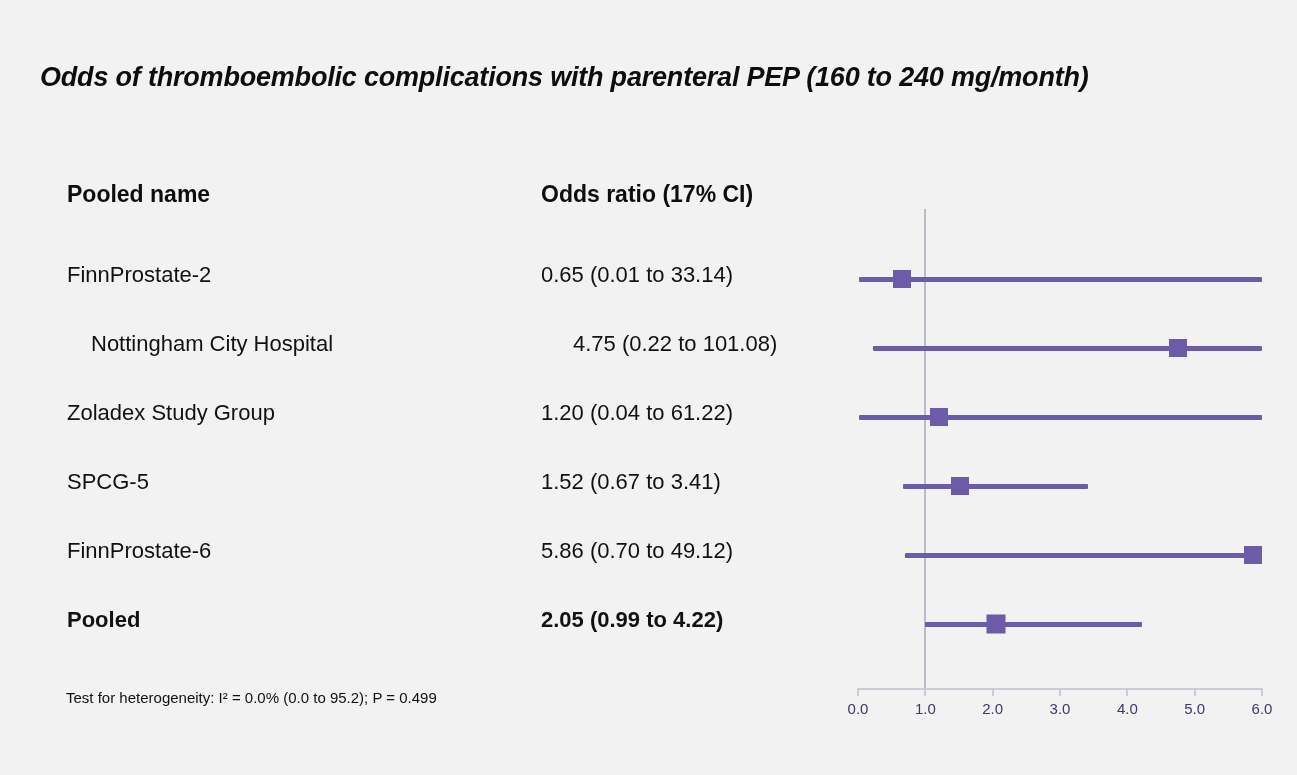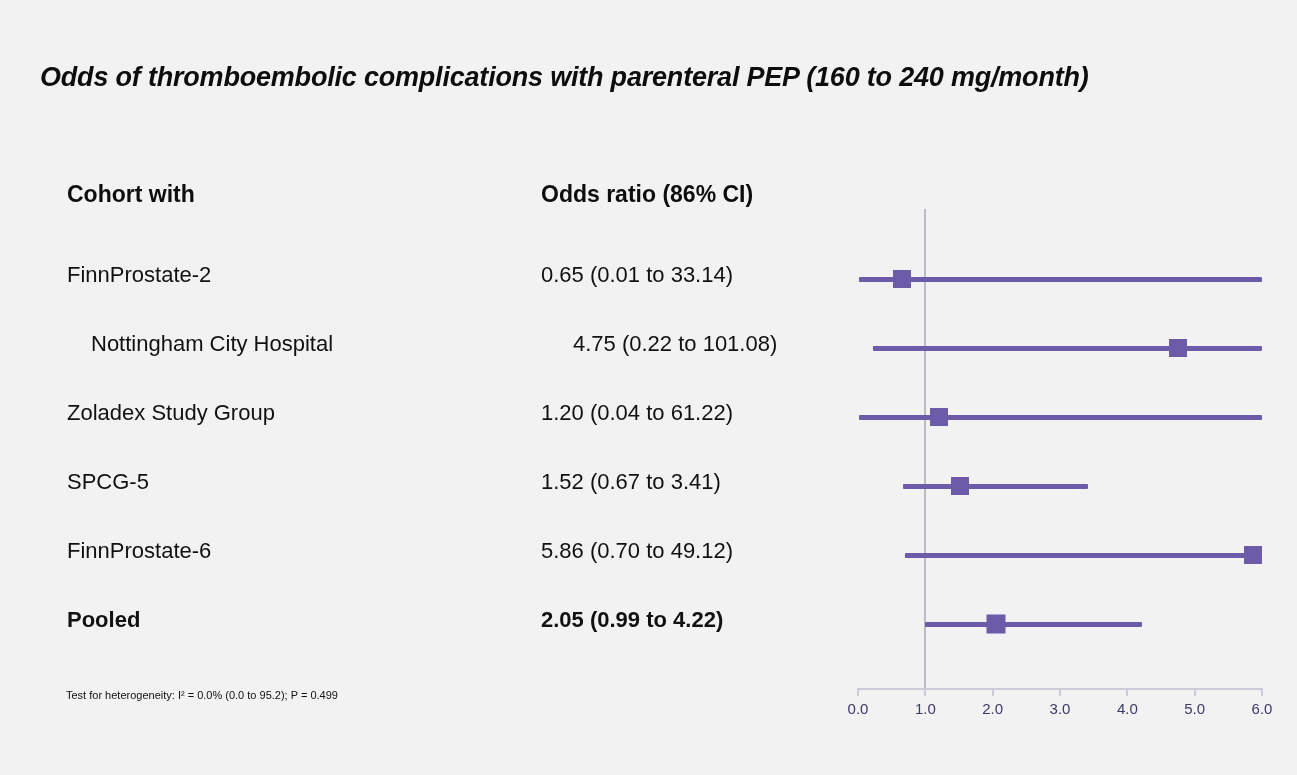--- a/index.html
+++ b/index.html
@@ -55,21 +55,21 @@
     white-space: nowrap;
   }
   .row-label.pooled, .row-value.pooled {
     font-weight: bold;
   }
 
   .hetero {
     position: absolute;
     left: 66px;
     top: 689px;
-    font-size: 11px;
+    font-size: 15px;
     color: #111111;
     white-space: nowrap;
   }
 
   
   #plot {
     position: absolute;
     left: 836px;
     top: 195px;
     width: 430px;
@@ -126,22 +126,22 @@
     transform: translate(-50%, -50%);
   }
 </style>
 </head>
 <body>
 
 <div id="root">
 
   <div class="title">Odds of thromboembolic complications with parenteral PEP (160 to 240 mg/month)</div>
 
-  <div class="col-head" id="head-cohort">Cohort with</div>
-  <div class="col-head" id="head-or">Odds ratio (86% CI)</div>
+  <div class="col-head" id="head-cohort">Pooled name</div>
+  <div class="col-head" id="head-or">Odds ratio (17% CI)</div>
 
   <div id="rows-layer">
       <div class="row-label" style="top: 262px;">FinnProstate-2</div>
       <div class="row-value" style="top: 262px;">0.65 (0.01 to 33.14)</div>
       <div class="row-label" style="top: 331px; margin-left: 24px;">Nottingham City Hospital</div>
       <div class="row-value" style="top: 331px; margin-left: 32px;">4.75 (0.22 to 101.08)</div>
       <div class="row-label" style="top: 400px;">Zoladex Study Group</div>
       <div class="row-value" style="top: 400px;">1.20 (0.04 to 61.22)</div>
       <div class="row-label" style="top: 469px;">SPCG-5</div>
       <div class="row-value" style="top: 469px;">1.52 (0.67 to 3.41)</div>

